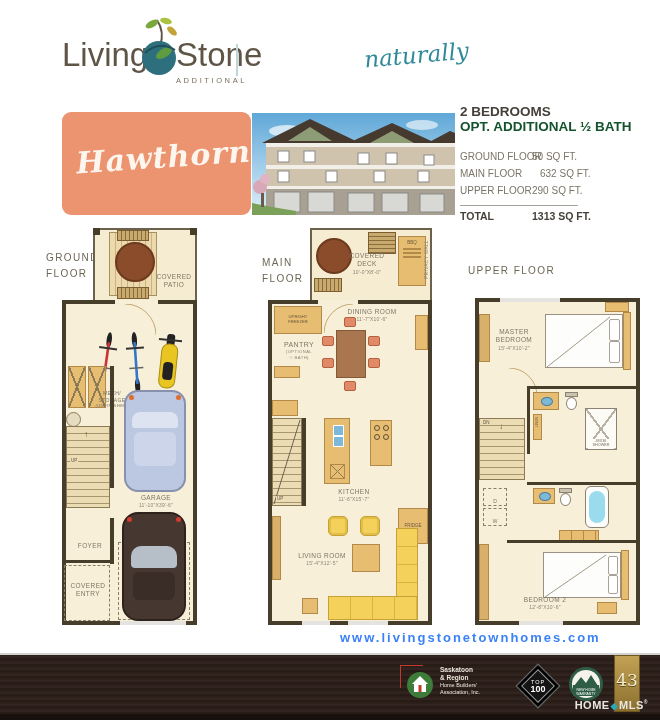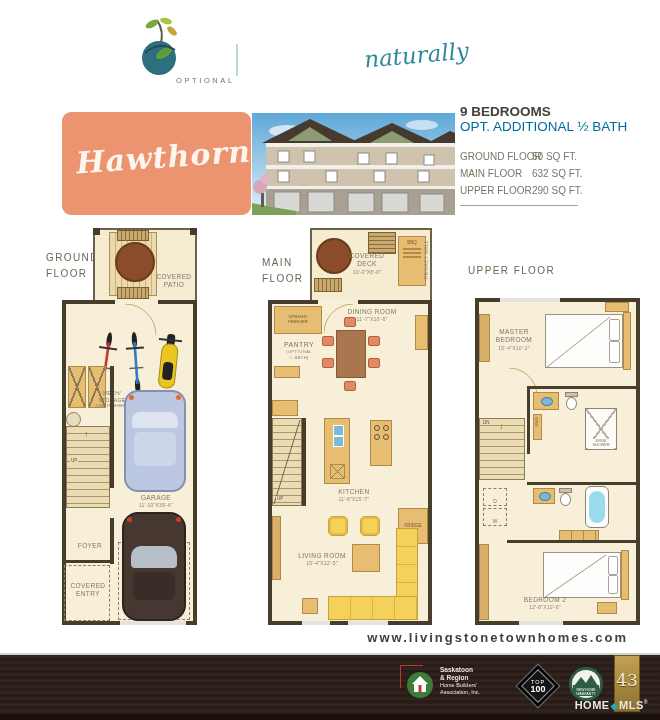--- a/index.html
+++ b/index.html
@@ -29,30 +29,32 @@
   .toilet-bowl{position:absolute;background:#fff;border:1px solid #8a8274;border-radius:50%;box-sizing:border-box}
   .sink{position:absolute;background:#7db8d8;border:1px solid #4a7d9e;border-radius:50%;box-sizing:border-box}
   .burner{position:absolute;width:6px;height:6px;border:1px solid #5f4f33;border-radius:50%;box-sizing:border-box}
 </style>
 </head>
 <body>
 
 <div class="stage">
 
   <div class="abs" style="left:0;top:0;width:300px;height:100px">
+    <span class="abs" style="left:62px;top:36px;font-size:33px;color:#5f5546">Living</span>
     <svg class="abs" style="left:136px;top:14px" width="46" height="64" viewBox="0 0 46 64">
       <path d="M24 32 Q29 18 21 6" stroke="#5f5546" stroke-width="2" fill="none"></path>
       <ellipse cx="16" cy="10" rx="7" ry="3.4" fill="#7aa83c" transform="rotate(-28 16 10)"></ellipse>
       <ellipse cx="30" cy="7" rx="6" ry="3" fill="#a9c23f" transform="rotate(14 30 7)"></ellipse>
       <ellipse cx="36" cy="17" rx="6" ry="3" fill="#c2a43a" transform="rotate(42 36 17)"></ellipse>
       <circle cx="23" cy="44" r="17" fill="#2e6f7d"></circle>
       <ellipse cx="28" cy="39" rx="9" ry="4.4" fill="#5e9c3f" transform="rotate(-32 28 39)"></ellipse>
       <path d="M9 39 Q23 26 39 36" stroke="#1f4d58" stroke-width="2" fill="none"></path>
     </svg>
-    <span class="abs" style="left:176px;top:76px;font-size:7.5px;letter-spacing:2.6px;color:#7a6f58">OPTIONAL</span>
+    <span class="abs" style="left:176px;top:36px;font-size:33px;color:#5f5546">Stone</span>
+    <span class="abs" style="left:176px;top:76px;font-size:7.5px;letter-spacing:2.6px;color:#7a6f58">ADDITIONAL</span>
   </div>
   <div class="abs" style="left:236px;top:44px;width:2px;height:32px;background:#bcd6da"></div>
   <span class="abs" style="left:364px;top:42px;font-size:23px;font-style:italic;font-family:'DejaVu Serif',serif;color:#2f8999;transform:rotate(-5deg)">naturally</span>
 
   <div class="abs" style="left:62px;top:112px;width:189px;height:103px;background:#ec9470;border-radius:9px">
     <span class="abs" style="left:14px;top:28px;width:160px;text-align:center;font-size:30px;font-style:italic;font-weight:600;font-family:'DejaVu Serif',serif;color:#fdf6ef;transform:rotate(-4deg);letter-spacing:1px">Hawthorn</span>
   </div>
 
   <svg class="abs" style="left:252px;top:113px" width="203" height="102" viewBox="0 0 203 102">
     <defs>
@@ -88,37 +90,41 @@
     <rect x="96" y="80" width="26" height="19" fill="#d8d8d4" stroke="#8a8a86"></rect>
     <rect x="130" y="80" width="26" height="19" fill="#d8d8d4" stroke="#8a8a86"></rect>
     <rect x="168" y="81" width="24" height="18" fill="#d8d8d4" stroke="#8a8a86"></rect>
     <polygon points="0,102 0,90 20,94 44,98 44,102" fill="#7aa05a"></polygon>
     <circle cx="8" cy="74" r="7" fill="#d8a8b8"></circle>
     <circle cx="13" cy="66" r="5" fill="#e0b4c2"></circle>
     <rect x="9" y="80" width="3" height="14" fill="#6b5a4a"></rect>
   </svg>
 
   <div class="abs" style="left:460px;top:104px;width:190px">
-    <div style="font-size:13.5px;font-weight:bold;color:#45403a;line-height:15px">9 BEDROOMS</div>
-    <div style="font-size:13.5px;font-weight:normal;color:#0369a1;line-height:15px">OPT. ADDITIONAL ½ BATH</div>
+    <div style="font-size:13.5px;font-weight:bold;color:#45403a;line-height:15px">2 BEDROOMS</div>
+    <div style="font-size:13.5px;font-weight:bold;color:#14532d;line-height:15px">OPT. ADDITIONAL ½ BATH</div>
   </div>
   <div class="abs" style="left:460px;top:151px;width:190px;font-size:10px;color:#7b7468">
     <div style="position:relative;height:17px">
       <span>GROUND FLOOR</span>
       <span class="abs" style="left:72px">50 SQ FT.</span>
     </div>
     <div style="position:relative;height:17px">
       <span>MAIN FLOOR</span>
-      <span class="abs" style="left:72px">632 SQ FT.</span>
+      <span class="abs" style="left:80px">632 SQ FT.</span>
     </div>
     <div style="position:relative;height:17px">
       <span>UPPER FLOOR</span>
       <span class="abs" style="left:72px">290 SQ FT.</span>
     </div>
     <div style="width:118px;height:1px;background:#a8a39a;margin:3px 0 4px 0"></div>
+    <div style="position:relative;height:16px;font-weight:bold;color:#45403a;font-size:10.5px">
+      <span>TOTAL</span>
+      <span class="abs" style="left:72px">1313 SQ FT.</span>
+    </div>
   </div>
 
   <div class="ptitle pre" style="left:46px;top:250px">GROUND
 FLOOR</div>
 
   <div class="deckbox" style="left:93px;top:228px;width:104px;height:74px">
     <div class="boards" style="left:14px;top:2px;width:48px;height:64px"></div>
     <div class="abs" style="left:22px;top:0;width:30px;height:9px;background:repeating-linear-gradient(to right,#c8a96e 0 3px,#8a6b3a 3px 4px);border:1px solid #7a5f34"></div>
     <div class="abs" style="left:22px;top:57px;width:30px;height:10px;background:repeating-linear-gradient(to right,#c8a96e 0 3px,#8a6b3a 3px 4px);border:1px solid #7a5f34"></div>
     <div class="abs oval" style="left:20px;top:12px;width:40px;height:40px;background:#8a4c2a;border:2px solid #6e3a1e;box-sizing:border-box"></div>
@@ -372,21 +378,21 @@
         </svg>
     </div>
     <div class="tan" style="left:118px;top:300px;width:20px;height:12px"></div>
     <div class="rlbl" style="left:28px;top:294px;width:76px">
       <span class="nm">BEDROOM 2</span>
       <span class="dm">12'-8"X10'-6"</span>
     </div>
     <div class="win" style="left:40px;bottom:-4px;width:44px;height:4px"></div>
   </div>
 
-  <div class="abs" style="left:340px;top:630px;width:288px;text-align:right;font-size:13px;font-weight:bold;letter-spacing:2px;color:#404040">www.livingstonetownhomes.com</div>
+  <div class="abs" style="left:340px;top:630px;width:288px;font-size:13px;font-weight:bold;letter-spacing:2px;color:#3b82f6">www.livingstonetownhomes.com</div>
 
   <div class="abs" style="left:0;top:653px;width:660px;height:2px;background:#d2d2d2"></div>
   <div class="abs" style="left:0;top:655px;width:660px;height:65px;background:repeating-linear-gradient(to bottom,#2b1e18 0px,#352824 2px,#241913 4px,#2e211c 6px)">
 
     <div class="abs" style="left:400px;top:8px;width:110px;height:48px">
       <div class="abs" style="left:0;top:2px;width:22px;height:22px;border-left:1px solid #c0392b;border-top:1px solid #c0392b"></div>
       <svg class="abs" style="left:6px;top:8px" width="28" height="28" viewBox="0 0 28 28">
         <circle cx="14" cy="14" r="13" fill="#3e7c39"></circle>
         <polygon points="6,13 14,5 22,13" fill="#ffffff"></polygon>
         <rect x="8" y="12" width="12" height="9" fill="#ffffff"></rect>

